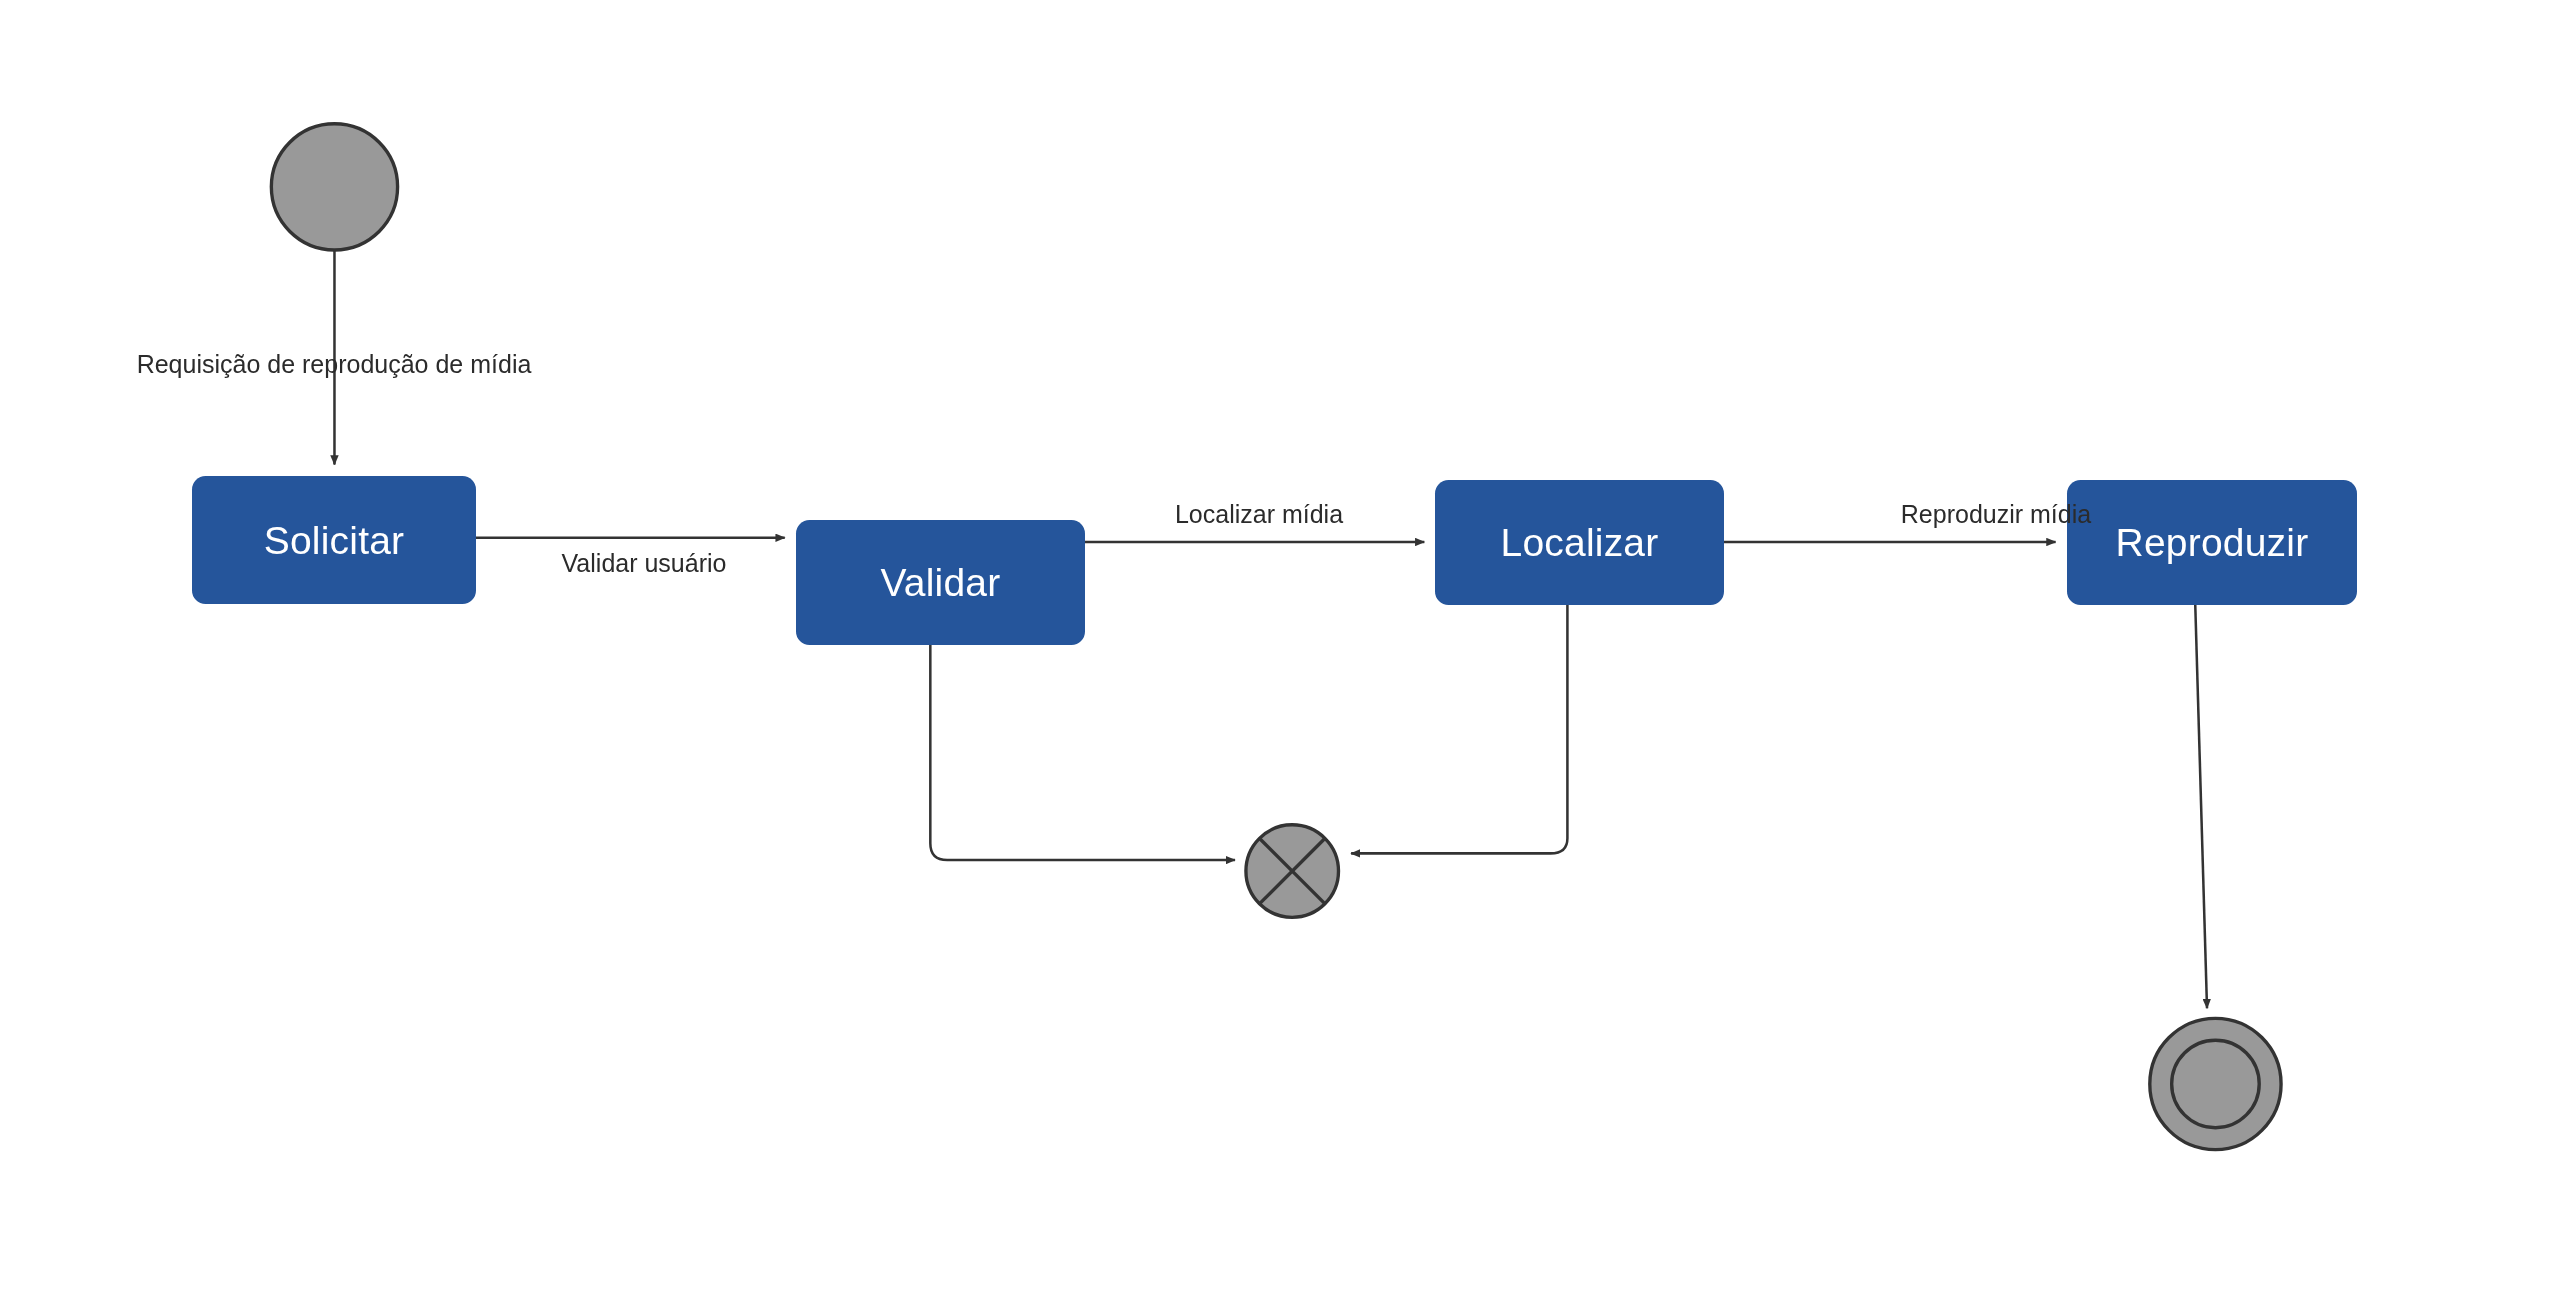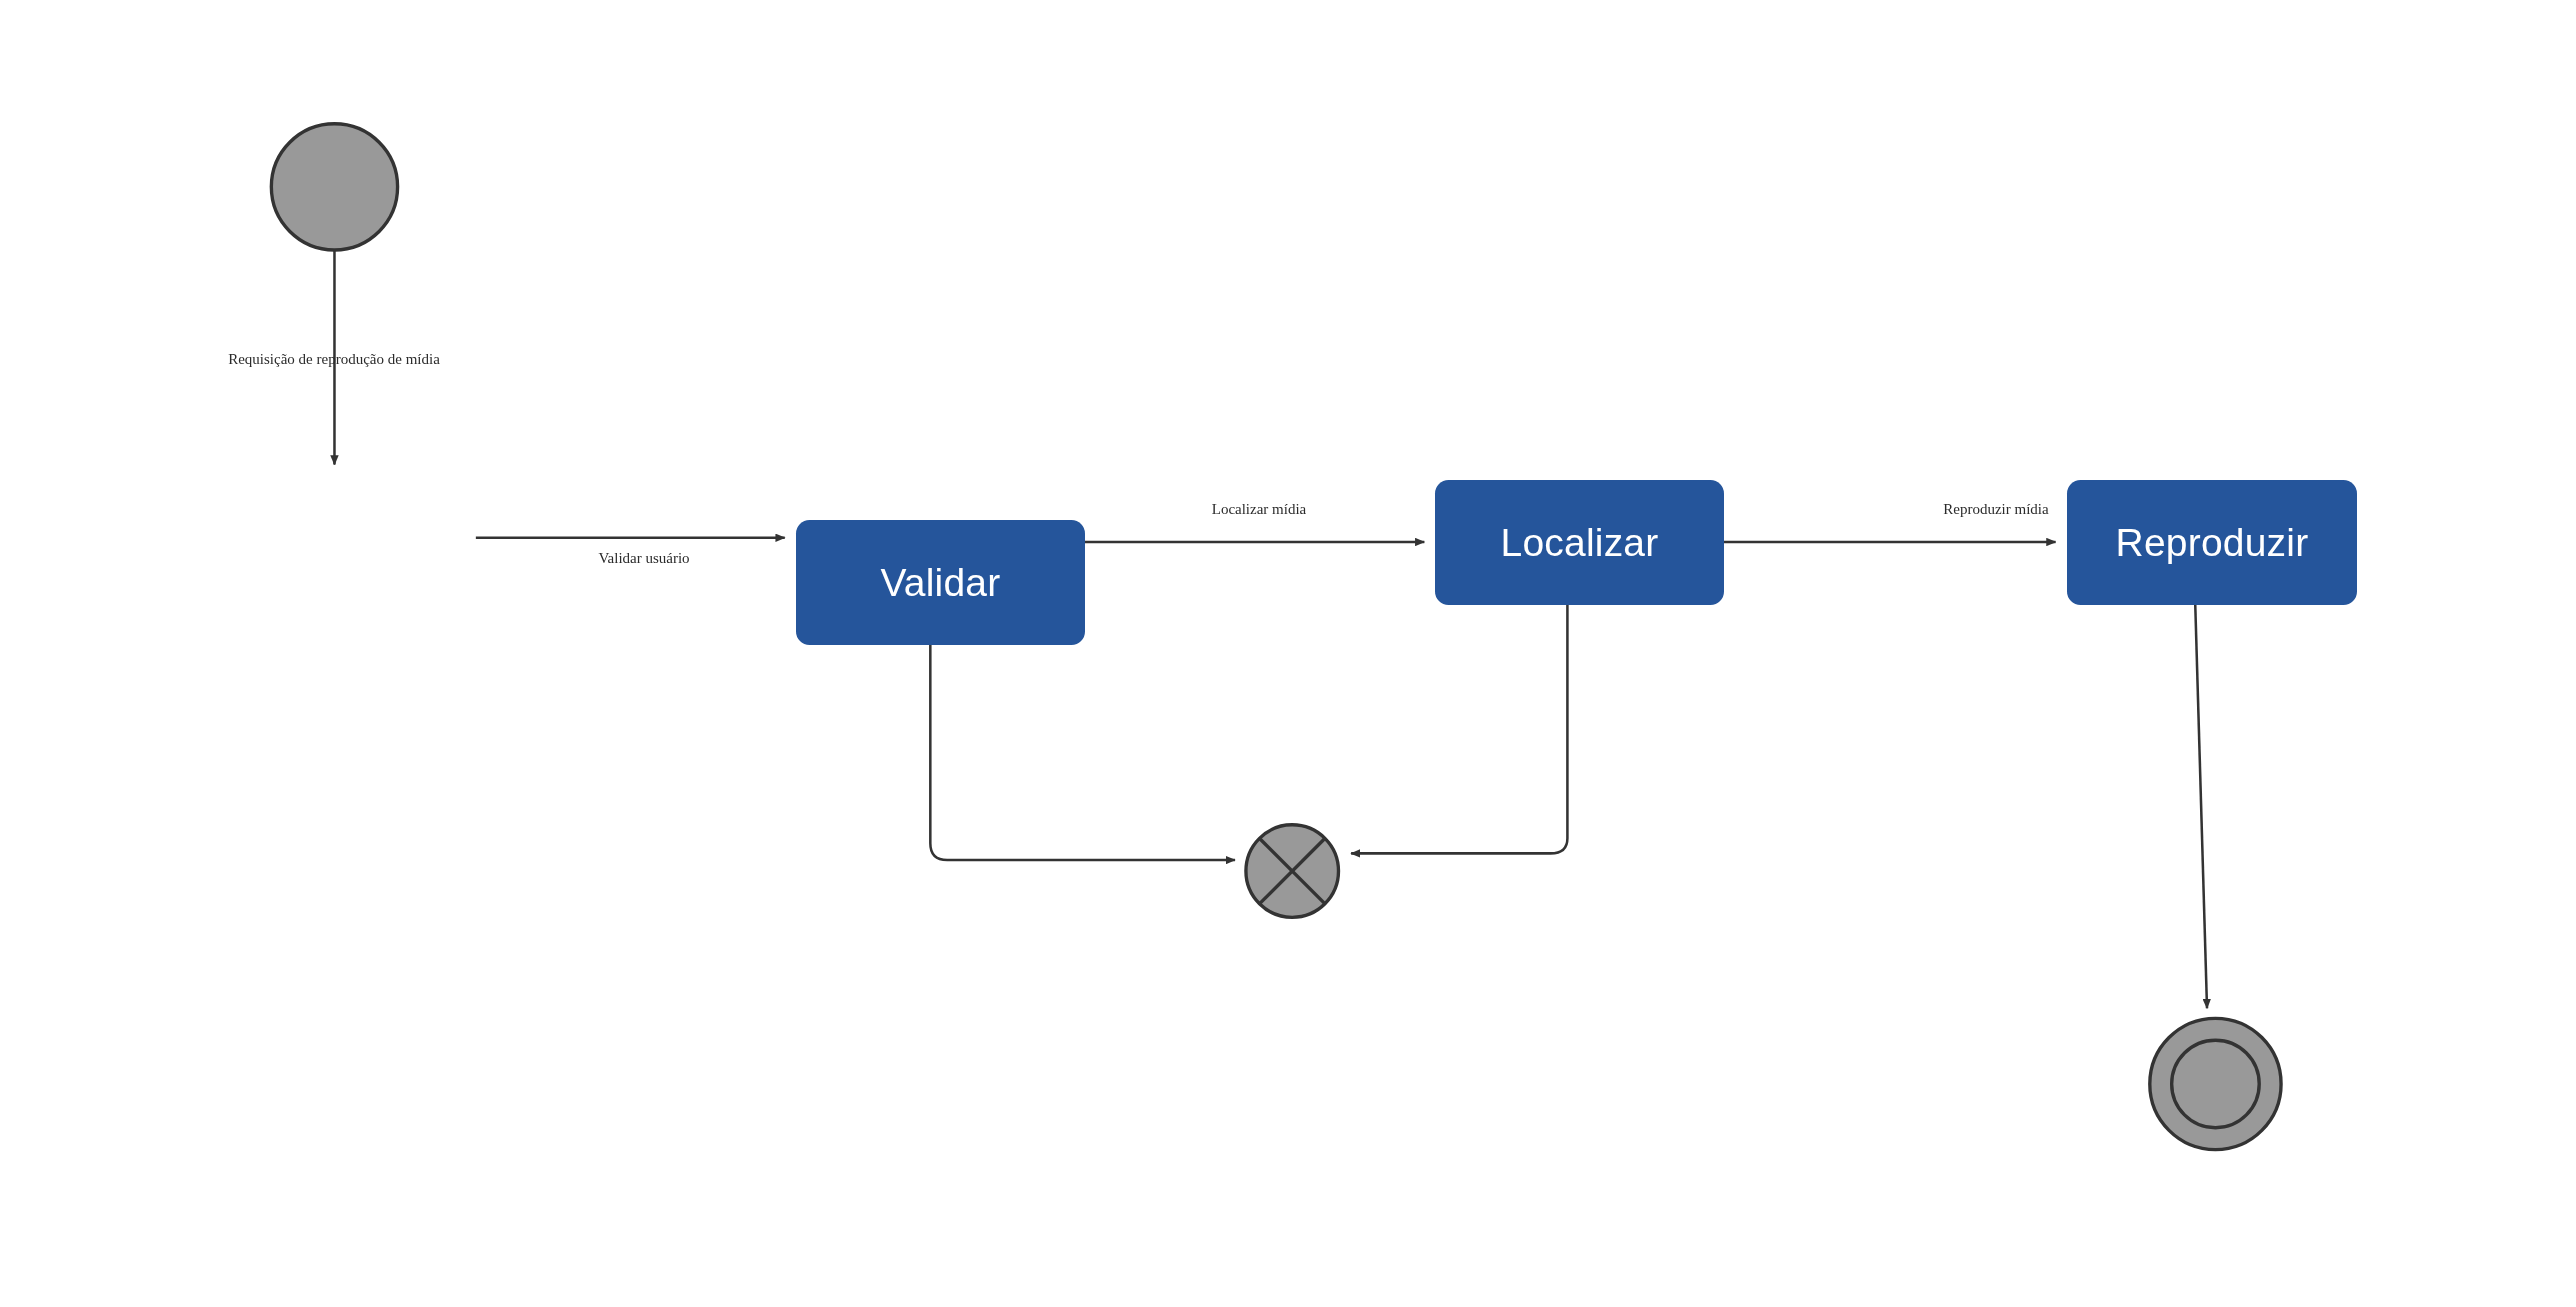--- a/index.html
+++ b/index.html
@@ -40,22 +40,22 @@
     font-size: 39px;
     font-weight: 400;
     letter-spacing: 0.2px;
     line-height: 1;
     user-select: none;
   }
   
   .edge-label {
     position: absolute;
     color: #2b2b2b;
-    font-family: Liberation Serif, serif;
-    font-size: 15px;
+    font-family: Liberation Sans, sans-serif;
+    font-size: 25px;
     line-height: 1;
     white-space: nowrap;
     user-select: none;
   }
   .edge-label.center {
     transform: translateX(-50%);
   }
 </style>
 </head>
 <body>
@@ -106,20 +106,23 @@
       <line x1="1496" y1="996" x2="1574" y2="1074" stroke="#333333" stroke-width="4"></line>
       <line x1="1574" y1="996" x2="1496" y2="1074" stroke="#333333" stroke-width="4"></line>
     </g>
 
     <g>
       <circle cx="2632" cy="1288" r="78" fill="#999999" stroke="#333333" stroke-width="4"></circle>
       <circle cx="2632" cy="1288" r="52" fill="#999999" stroke="#333333" stroke-width="4"></circle>
     </g>
   </svg>
 
+  <div class="activity-node" style="left:192px; top:476px; width:284px; height:128px; background:#25559B;">
+    <span>Solicitar</span>
+  </div>
 
   <div class="activity-node" style="left:796px; top:480px; width:289px; height:125px; background:#25559B;margin-top:40px;">
     <span>Validar</span>
   </div>
 
   <div class="activity-node" style="left:2067px; top:480px; width:290px; height:125px; background:#25559B;">
     <span>Reproduzir</span>
   </div>
 
   <div class="activity-node" style="left:1435px; top:480px; width:289px; height:125px; background:#25559B;">

